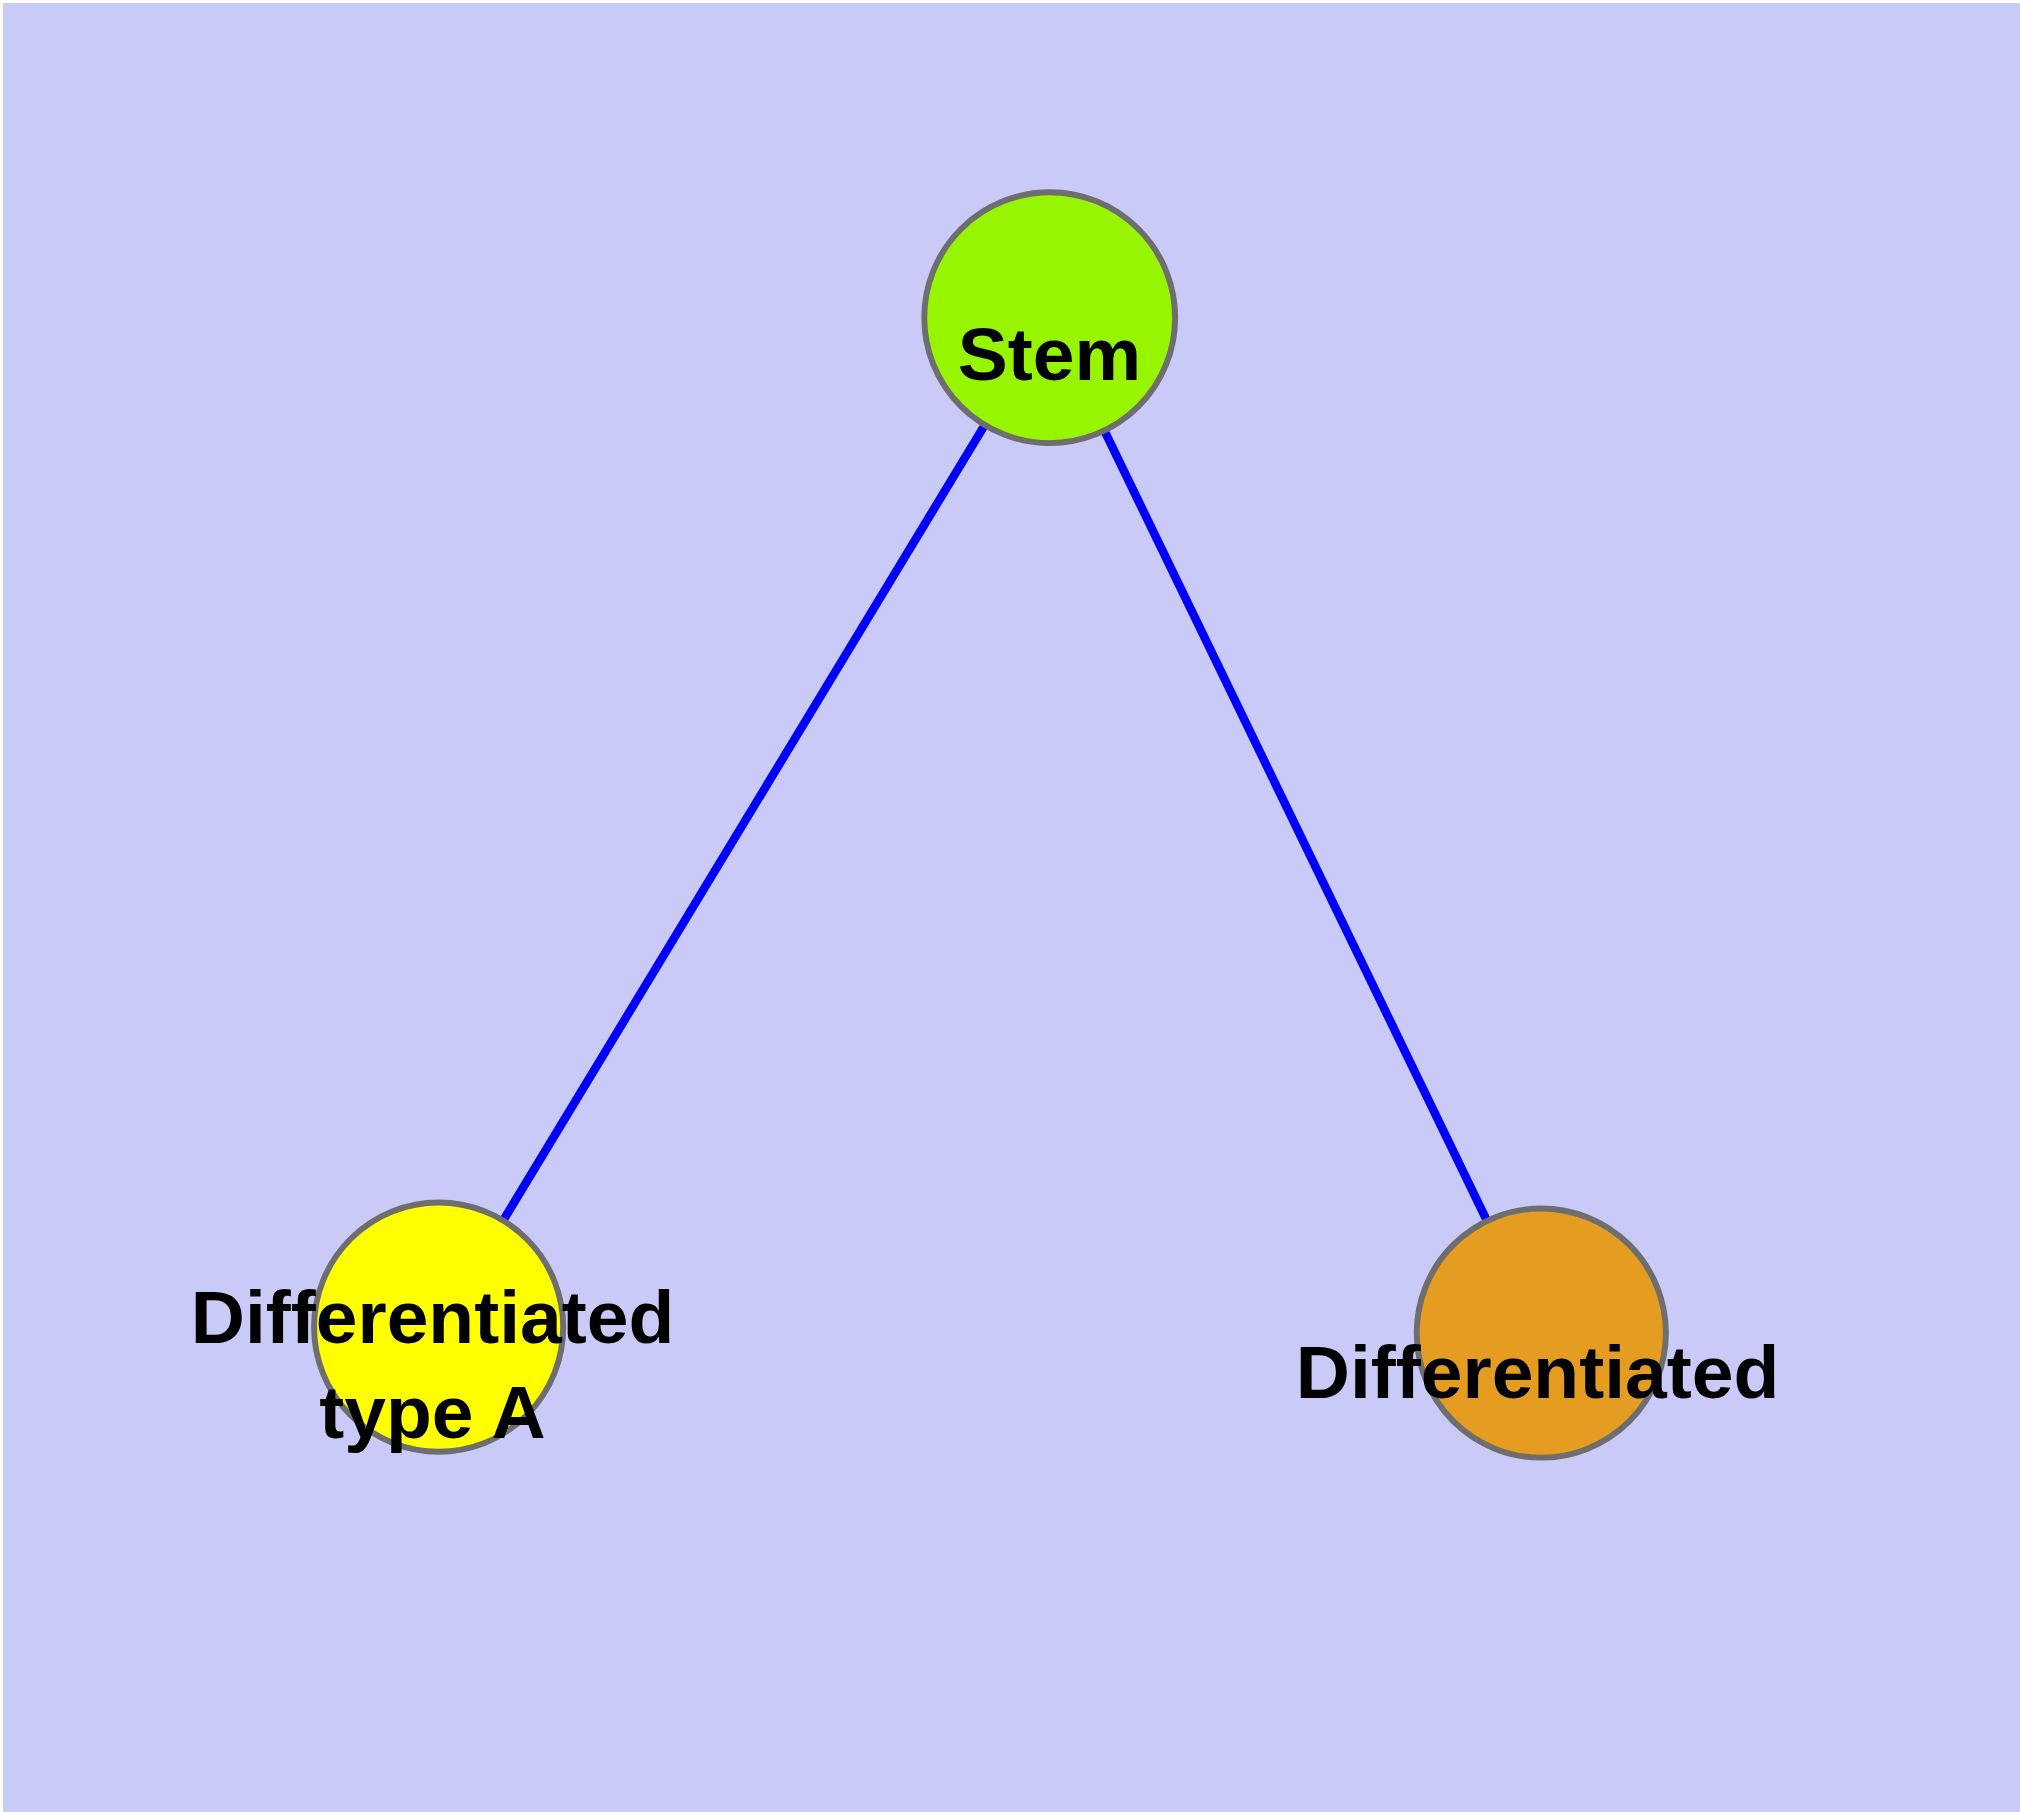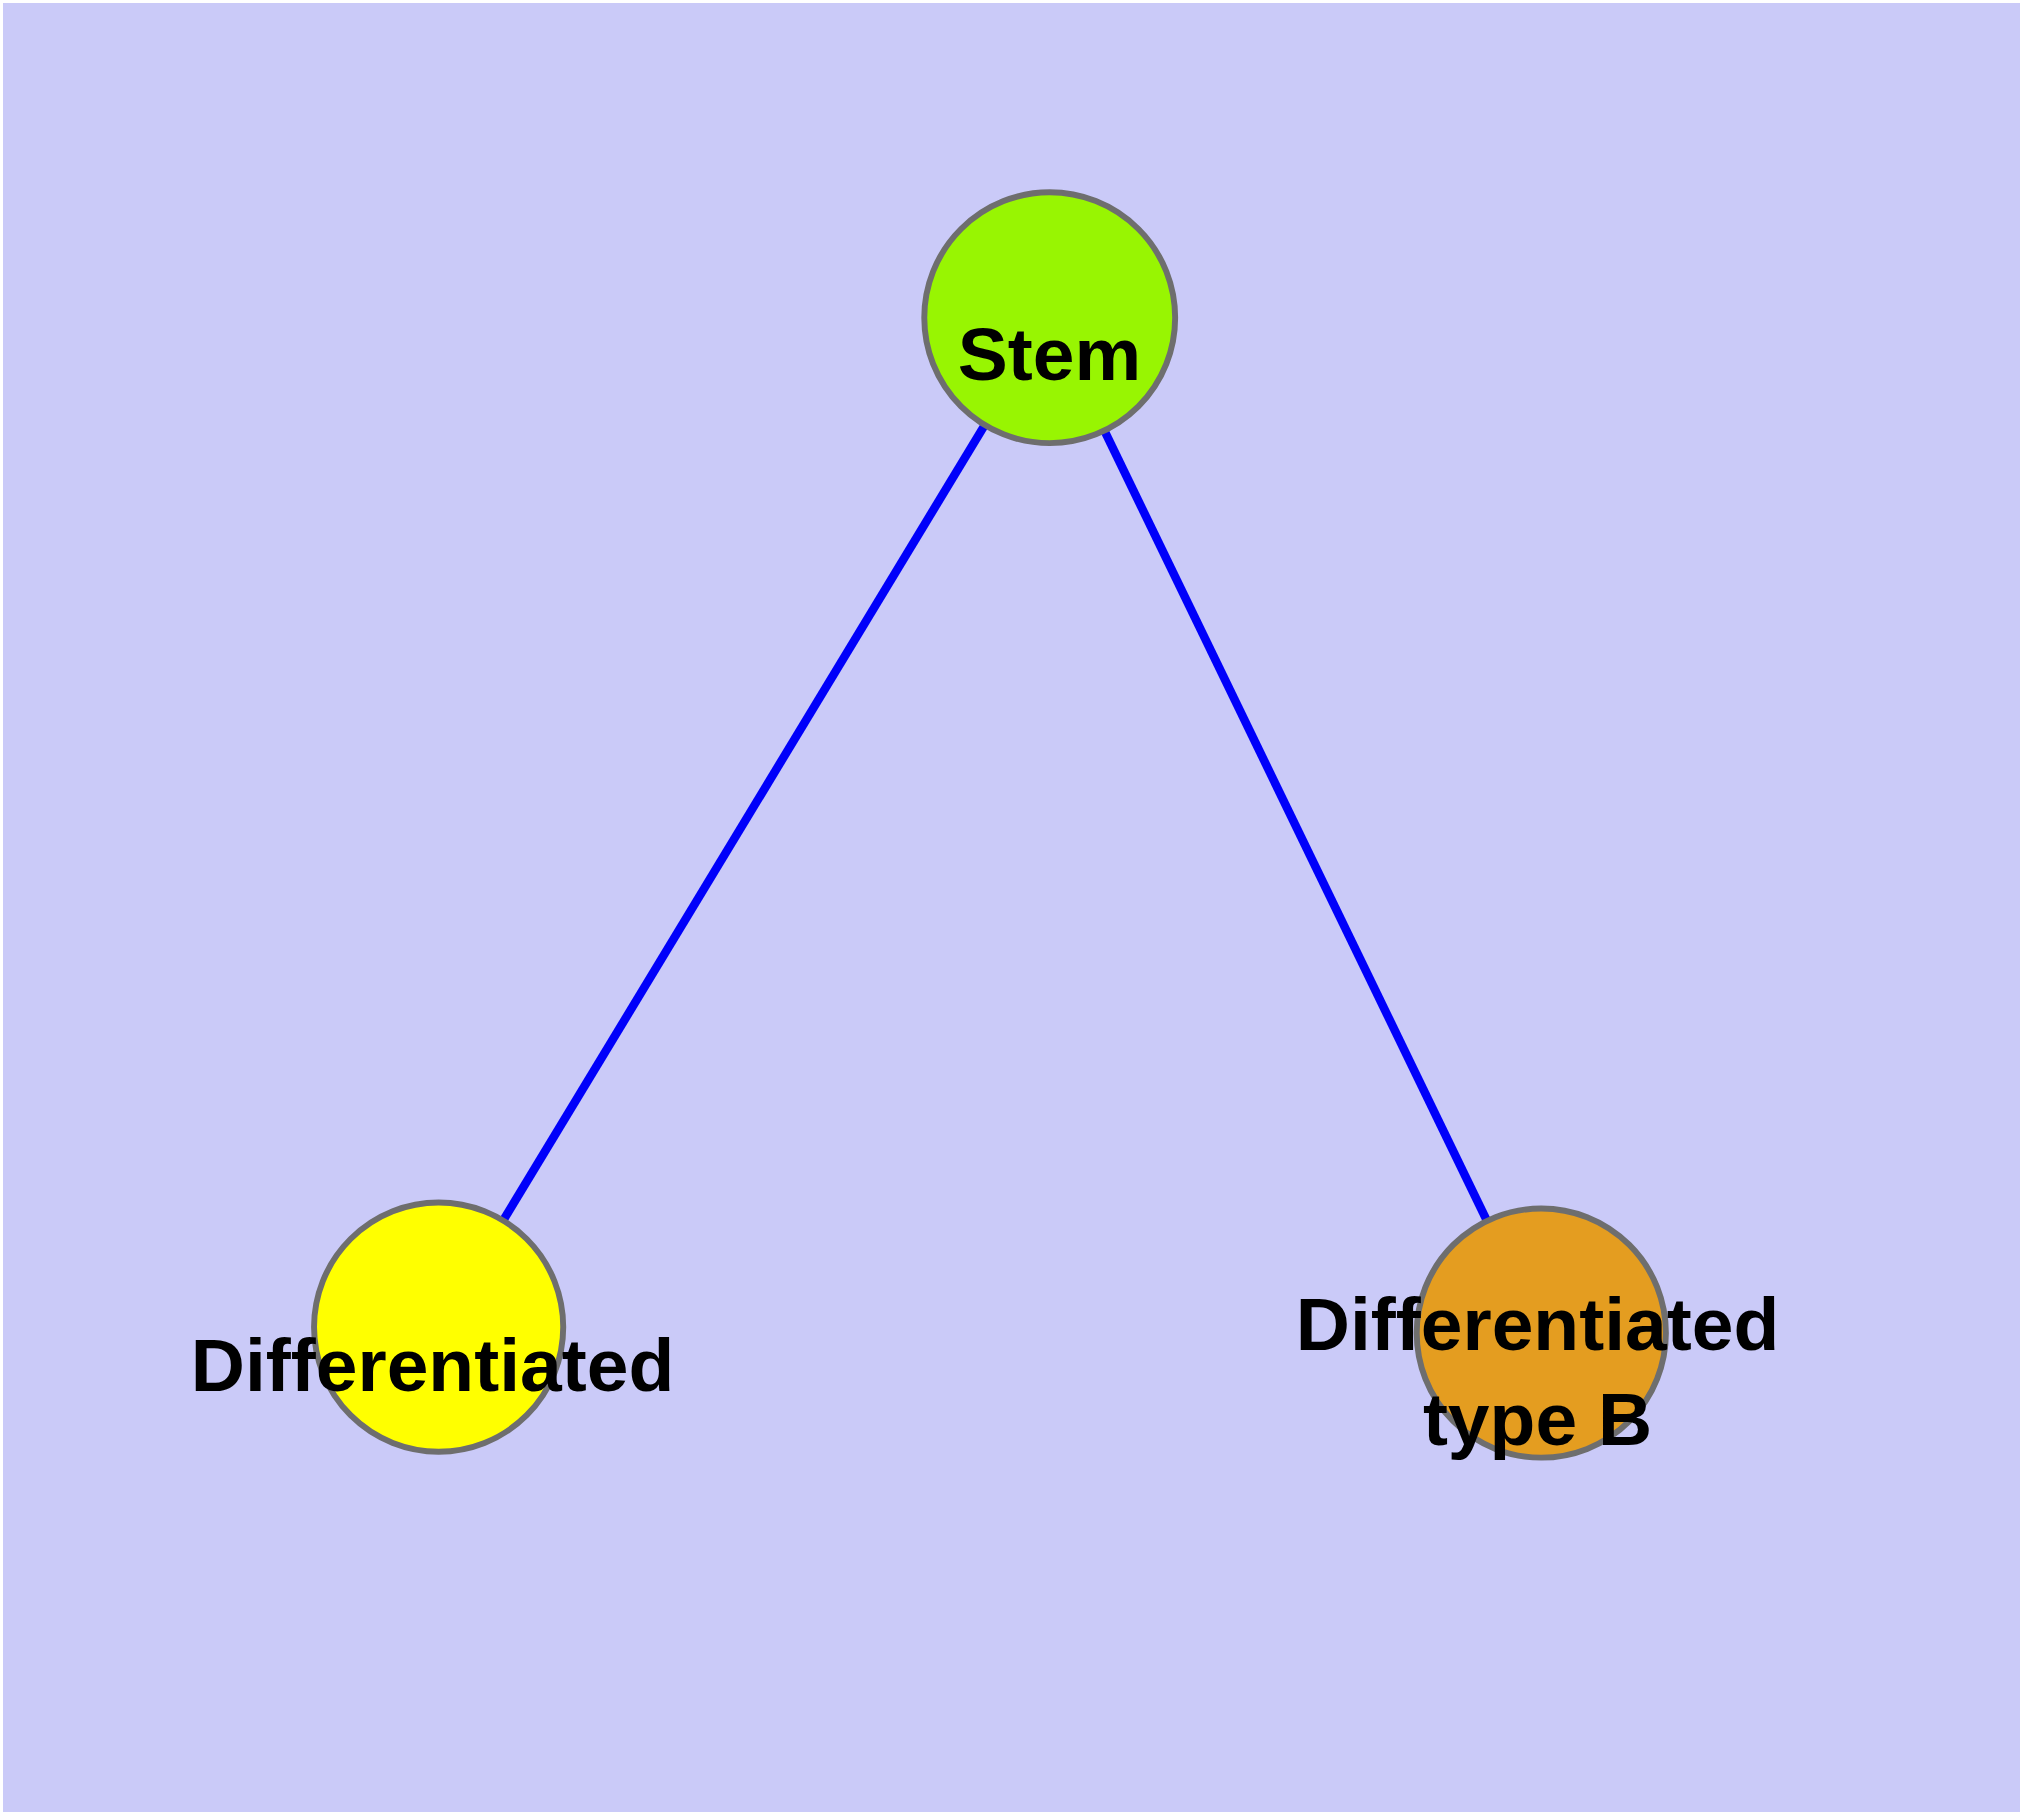--- a/index.html
+++ b/index.html
@@ -60,21 +60,21 @@
     <circle class="node" cx="514" cy="1562" r="147" fill="#FFFF00"></circle>
     <circle class="node" cx="1815" cy="1569" r="147" fill="#E49D20"></circle>
   </svg>
 
   <div class="node-label" style="left:1047px; top:315px;">
     <span class="line">Stem</span>
   </div>
 
   <div class="node-label" style="left:430px; top:1326px;">
     <span class="line">Differentiated</span>
+    <span class="line">type A</span>
   </div>
 
   <div class="node-label" style="left:1535px; top:1333px;">
     <span class="line">Differentiated</span>
-    <span class="line">type B</span>
   </div>
 
 </div>
 
 
 </body></html>

